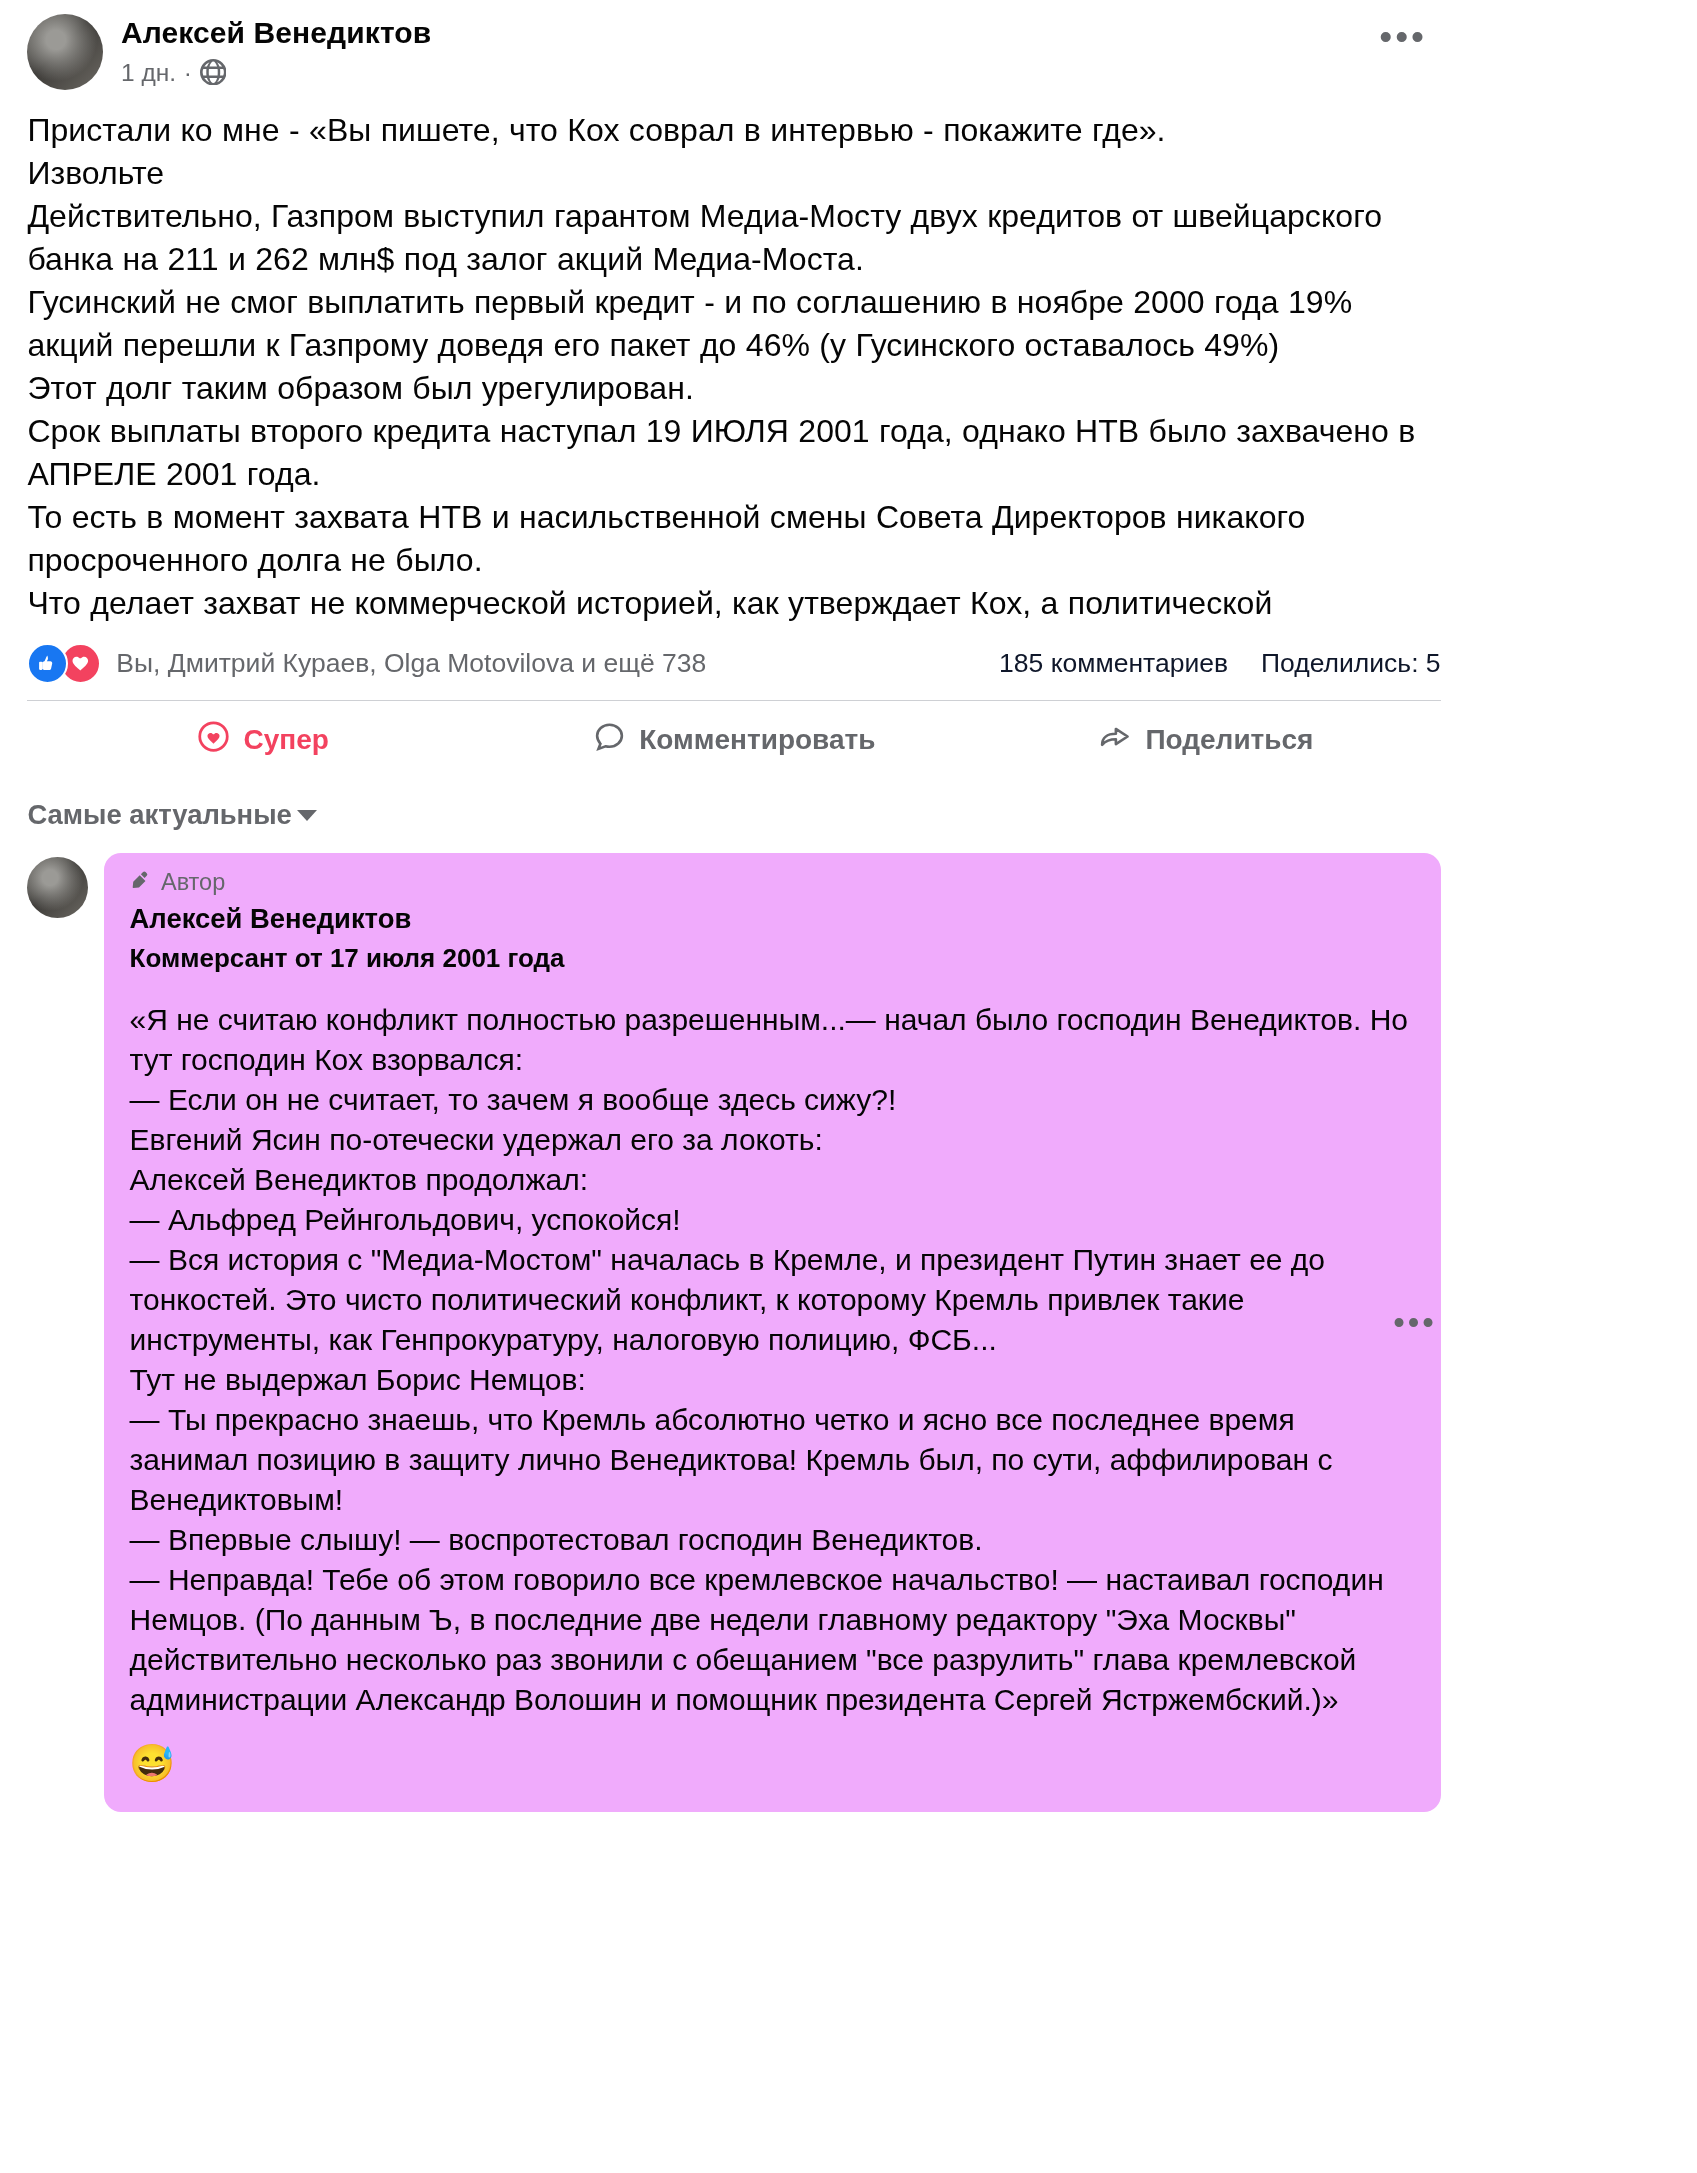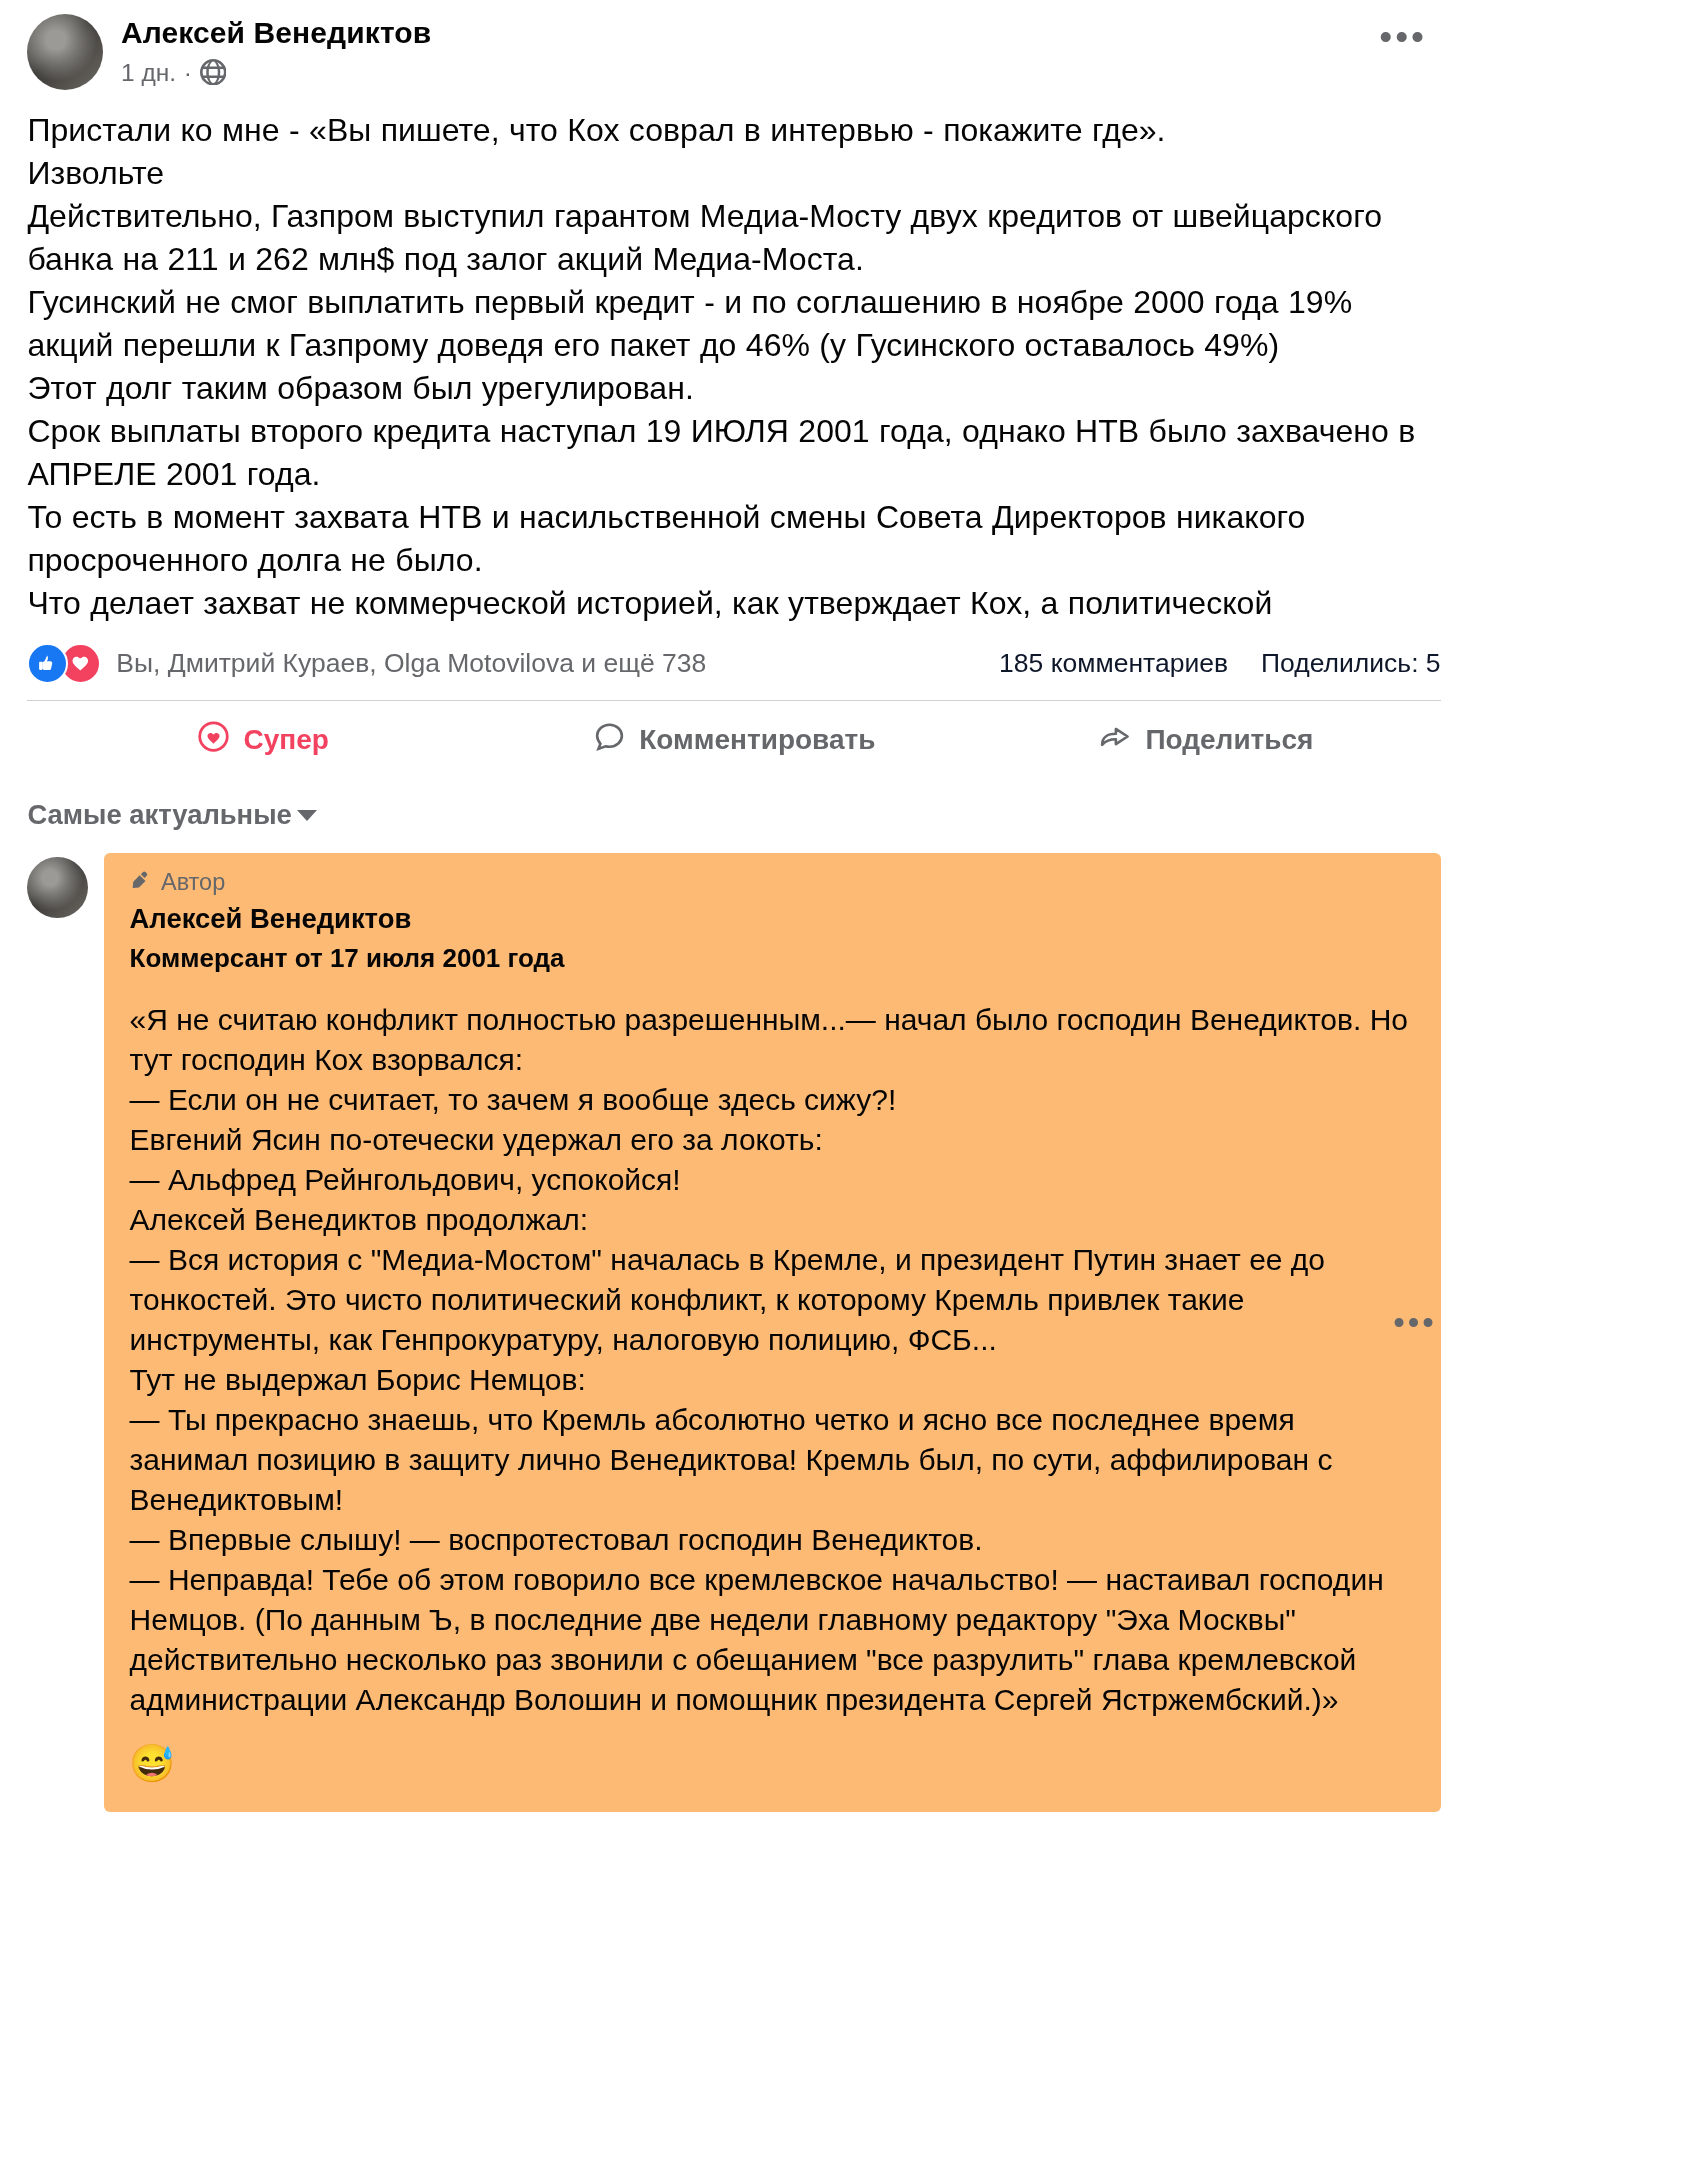--- a/index.html
+++ b/index.html
@@ -185,22 +185,22 @@
     height: 61px;
     border-radius: 50%;
     flex: 0 0 61px;
     margin-top: 3.9px;
     background:
       radial-gradient(circle at 38% 34%, #9b9a96 0 14%, rgba(155,154,150,0) 60%),
       linear-gradient(135deg, #5e5c57 0%, #3d3b38 45%, #6d6a64 100%);
   }
   .comment-bubble {
     margin-left: 15.7px;
-    background: #fdba74;
-    border-radius: 6px;
+    background: #f0abfc;
+    border-radius: 17px;
     padding: 15.7px 25.5px 25.5px 25.5px;
     flex: 1 1 auto;
     max-width: 1490px;
   }
   .author-badge {
     display: flex;
     align-items: center;
     gap: 9.8px;
     font-size: 23.5px;
     color: #65676b;
@@ -348,22 +348,22 @@
         <span>Автор</span>
       </div>
 
       <div class="comment-author">Алексей Венедиктов</div>
       <div class="comment-source">Коммерсант от 17 июля 2001 года</div>
 
       <div class="comment-text">
         <p>«Я не считаю конфликт полностью разрешенным...— начал было господин Венедиктов. Но тут господин Кох взорвался:</p>
         <p>— Если он не считает, то зачем я вообще здесь сижу?!</p>
         <p>Евгений Ясин по-отечески удержал его за локоть:</p>
+        <p>Алексей Венедиктов продолжал:</p>
         <p>— Альфред Рейнгольдович, успокойся!</p>
-        <p>Алексей Венедиктов продолжал:</p>
         <p>— Вся история с "Медиа-Мостом" началась в Кремле, и президент Путин знает ее до тонкостей. Это чисто политический конфликт, к которому Кремль привлек такие инструменты, как Генпрокуратуру, налоговую полицию, ФСБ...</p>
         <p>Тут не выдержал Борис Немцов:</p>
         <p>— Ты прекрасно знаешь, что Кремль абсолютно четко и ясно все последнее время занимал позицию в защиту лично Венедиктова! Кремль был, по сути, аффилирован с Венедиктовым!</p>
         <p>— Впервые слышу! — воспротестовал господин Венедиктов.</p>
         <p>— Неправда! Тебе об этом говорило все кремлевское начальство! — настаивал господин Немцов. (По данным Ъ, в последние две недели главному редактору "Эха Москвы" действительно несколько раз звонили с обещанием "все разрулить" глава кремлевской администрации Александр Волошин и помощник президента Сергей Ястржембский.)»</p>
       </div>
 
       <div class="comment-emoji">😅</div>
     </div>
 

